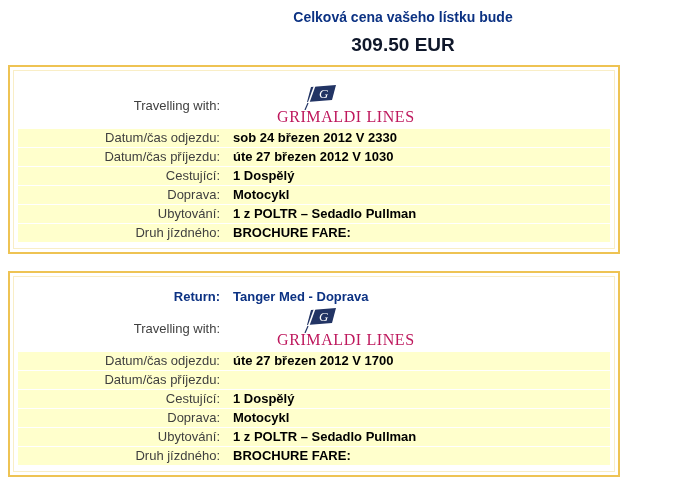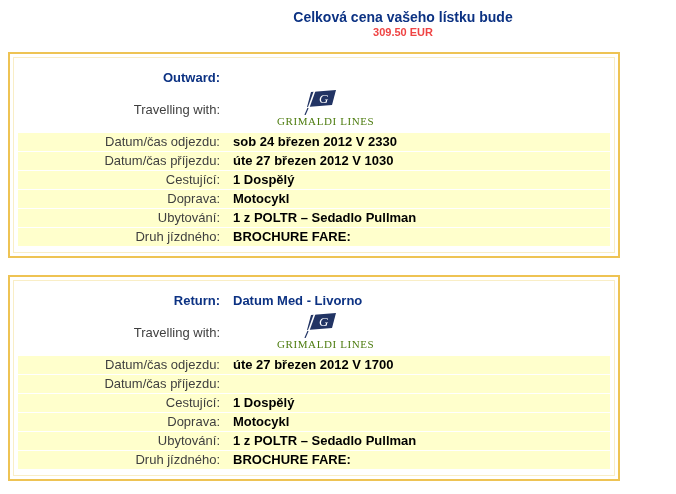--- a/index.html
+++ b/index.html
@@ -2,41 +2,41 @@
 <html><head>
 <meta charset="utf-8">
 <style>
   html,body{margin:0;padding:0;}
   body{
     width:676px;height:494px;overflow:hidden;background:#ffffff;
     font-family:"Liberation Sans",sans-serif;font-size:13px;color:#3f3f3f;
   }
   .title-wrap{width:546px;margin:10px 0 13px 130px;text-align:center;line-height:14px;}
   .title-line{color:#0c3283;font-weight:bold;font-size:14px;}
-  .title-price{color:#ef4444;font-weight:bold;font-size:11px;margin-top:1px;}
+  .title-price{color:#0f172a;font-weight:bold;font-size:19px;margin-top:14px;}
 
   .box{
     width:602px;margin:0 0 17px 8px;border:2px solid #eec353;
     background:#ffffff;padding:3px;
   }
   .box-inner{border:1px solid #f9eec6;padding:5px 4px;}
 
   .row{display:flex;align-items:baseline;}
   .cell-label{width:202px;text-align:right;padding-right:6px;flex:0 0 auto;}
   .cell-value{flex:1;text-align:left;padding-left:7px;min-width:0;}
 
   .head-row{margin:6px 0 2px 0;line-height:17px;}
   .navy{color:#0c3283;font-weight:bold;}
 
   .travel-row{align-items:center;margin:2px 0 3px 0;min-height:42px;gap:44px;}
   .logo{display:inline-block;line-height:0;}
   .logo-flag{display:block;margin-left:26px;}
   .logo-text{
-    font-family:"Liberation Serif",serif;font-size:11px;line-height:13px;
-    color:#4d7c0f;letter-spacing:0.6px;white-space:nowrap;
+    font-family:"Liberation Serif",serif;font-size:16px;line-height:13px;
+    color:#be185d;letter-spacing:0.6px;white-space:nowrap;
   }
 
   .data-row{
     background:#ffffcc;height:18px;line-height:18px;margin-bottom:1px;
     align-items:flex-end;
   }
   .data-row .cell-value{
     color:#000000;font-weight:bold;white-space:nowrap;overflow:hidden;
   }
 </style>
@@ -44,21 +44,20 @@
 <body>
 
 <div class="title-wrap">
   <div class="title-line">Celková cena vašeho lístku bude</div>
   <div class="title-price">309.50 EUR</div>
 </div>
 
 <section class="box">
   <div class="box-inner">
     <div class="row head-row">
-      <div class="cell-label navy">Outward:</div>
     </div>
     <div class="row travel-row">
       <div class="cell-label">Travelling with:</div>
       <div class="cell-value">
         <div class="logo">
           <svg class="logo-flag" width="34" height="25" viewBox="0 0 34 25">
             <polygon points="8,2 33,0 29,15 4,17" fill="#223464"></polygon>
             <line x1="12" y1="0" x2="3" y2="25" stroke="#ffffff" stroke-width="1.6"></line>
             <line x1="5" y1="18" x2="2" y2="25" stroke="#223464" stroke-width="1.2"></line>
             <text x="16" y="12.5" font-size="13" font-style="italic" font-family="'Liberation Serif',serif" fill="#ffffff">G</text>
@@ -91,21 +90,21 @@
       <div class="cell-label">Druh jízdného:</div>
       <div class="cell-value">BROCHURE FARE:</div>
     </div>
   </div>
 </section>
 
 <section class="box">
   <div class="box-inner">
     <div class="row head-row">
       <div class="cell-label navy">Return:</div>
-      <div class="cell-value navy">Datum Med - Livorno</div>
+      <div class="cell-value navy">Tanger Med - Doprava</div>
     </div>
     <div class="row travel-row">
       <div class="cell-label">Travelling with:</div>
       <div class="cell-value">
         <div class="logo">
           <svg class="logo-flag" width="34" height="25" viewBox="0 0 34 25">
             <polygon points="8,2 33,0 29,15 4,17" fill="#223464"></polygon>
             <line x1="12" y1="0" x2="3" y2="25" stroke="#ffffff" stroke-width="1.6"></line>
             <line x1="5" y1="18" x2="2" y2="25" stroke="#223464" stroke-width="1.2"></line>
             <text x="16" y="12.5" font-size="13" font-style="italic" font-family="'Liberation Serif',serif" fill="#ffffff">G</text>

